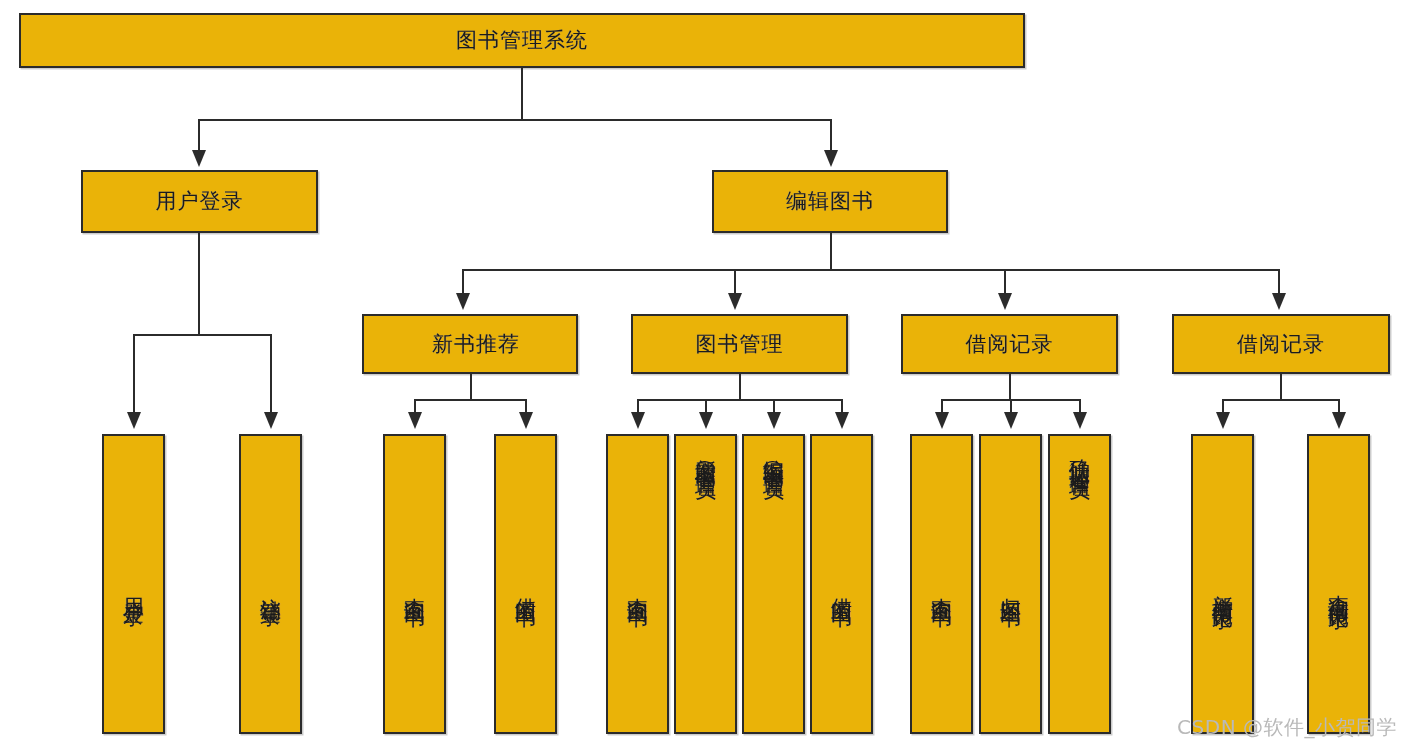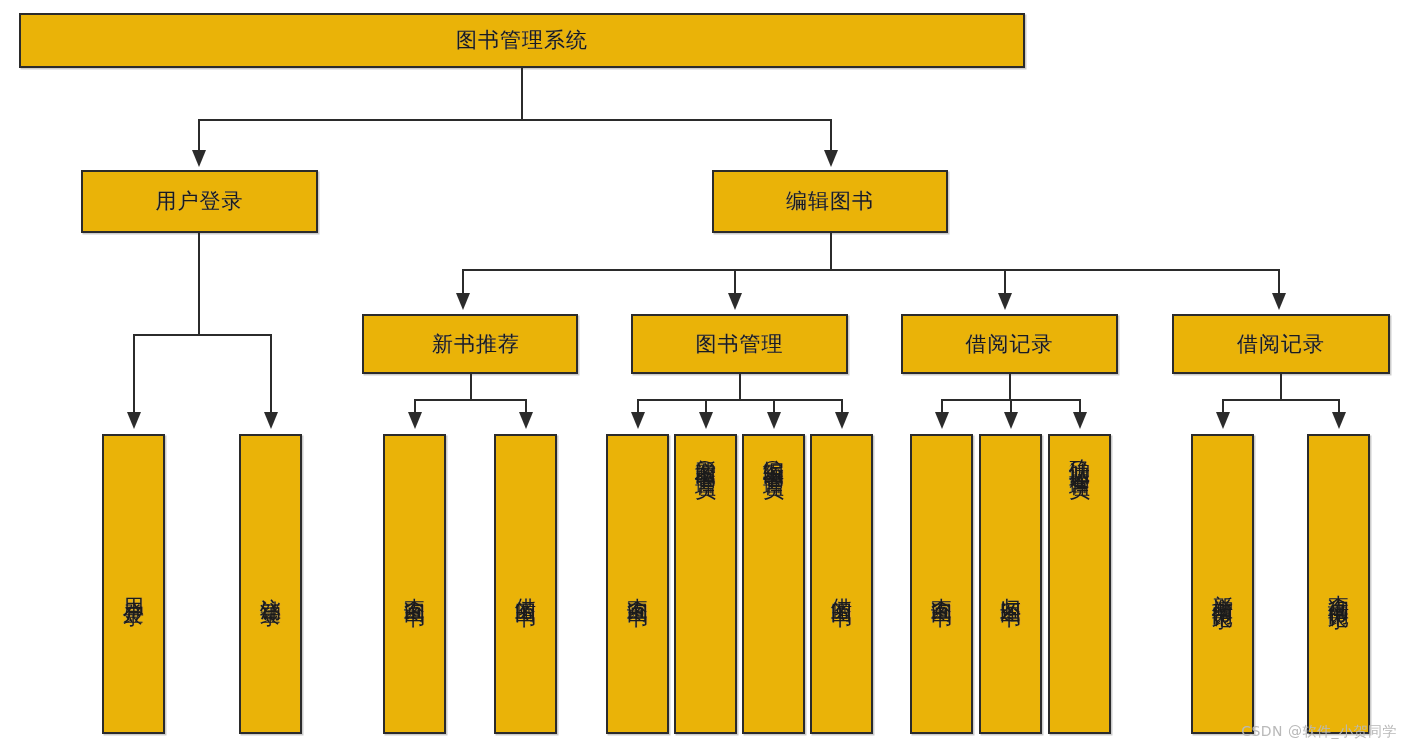--- a/index.html
+++ b/index.html
@@ -64,21 +64,21 @@
     width:0;height:0;
     border-left:7.5px solid transparent;
     border-right:7.5px solid transparent;
     border-top:17px solid #2b2b2b;
   }
   
   #watermark{
     position:absolute;
     right:8px;
     bottom:6px;
-    font-size:14px;
+    font-size:20px;
     color:#b9b9b9;
     letter-spacing:.5px;
     white-space:nowrap;
     pointer-events:none;
   }
 </style>
 </head>
 <body>
 
 <div id="canvas">

